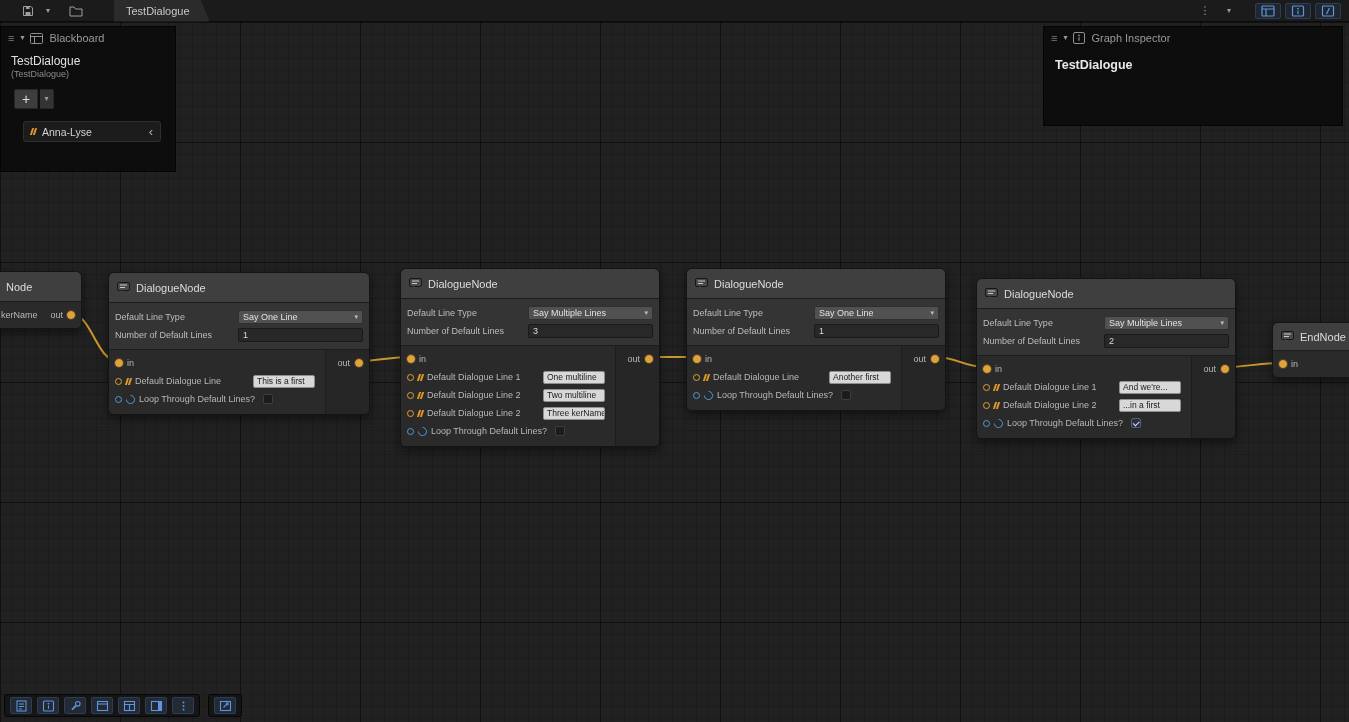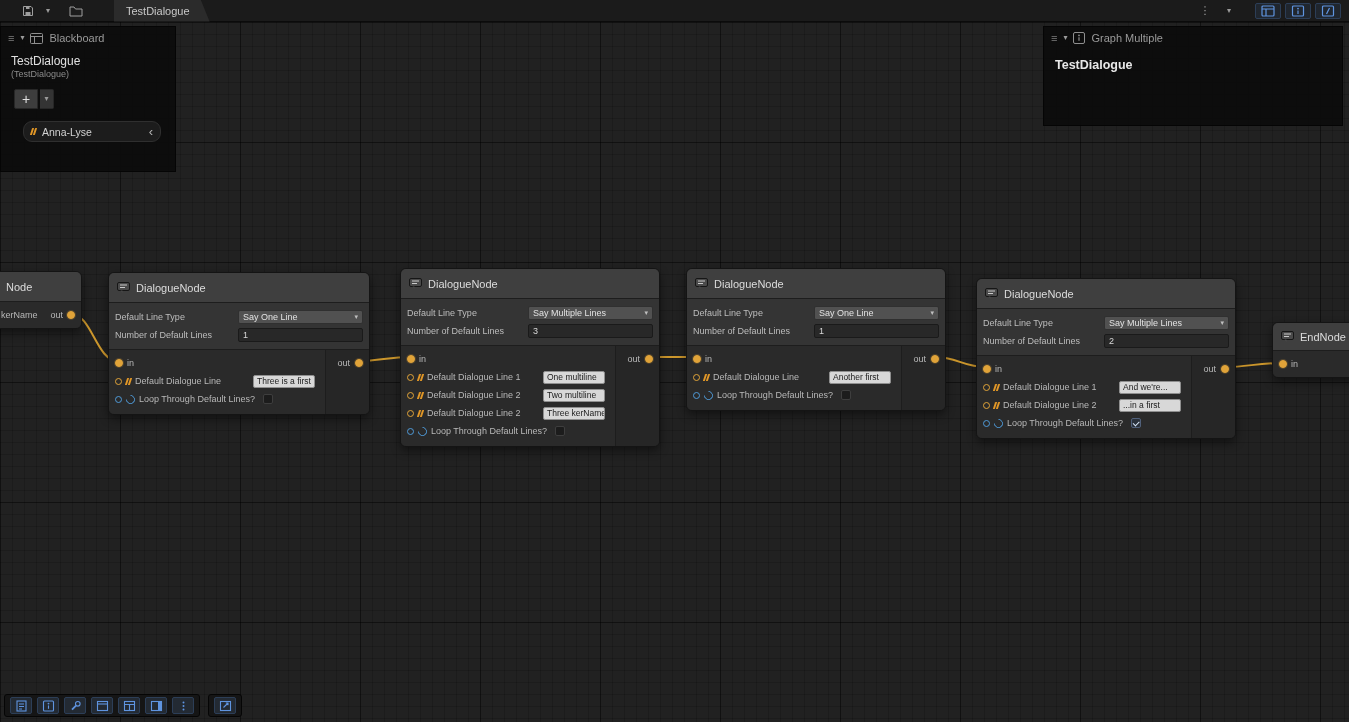--- a/index.html
+++ b/index.html
@@ -38,21 +38,21 @@
   .blackboard { left:0; top:4px; width:176px; height:146px; }
   .inspector { left:1043px; top:4px; width:300px; height:100px; }
   .bb-name { padding:5px 10px 1px; font-size:12px; color:#e0e0e0; }
   .bb-type { padding:0 10px; font-size:9px; color:#8b8b8b; }
   .bb-actions { display:flex; gap:2px; padding:10px 0 0 13px; }
   .plus-btn { width:24px; height:20px; background:#3d3d3d; border:1px solid #272727; border-radius:2px 0 0 2px;
               color:#e0e0e0; font-size:14px; display:flex; align-items:center; justify-content:center; }
   .plus-caret { width:14px; height:20px; background:#343434; border:1px solid #272727; border-left:none;
                 border-radius:0 2px 2px 0; display:flex; align-items:center; justify-content:center; }
   .bb-pill { margin:12px 0 0 22px; width:138px; height:21px; background:#1c1c1c; border:1px solid #2f2f2f;
-             border-radius:9px; display:flex; align-items:center; gap:6px; padding:0 7px; }
+             border-radius:3px; display:flex; align-items:center; gap:6px; padding:0 7px; }
   .bb-pill-name { flex:1; font-size:10.5px; color:#d2d2d2; }
   .chev { color:#b5b5b5; font-size:13px; line-height:1; }
   .insp-name { padding:9px 11px; font-size:12.5px; font-weight:bold; color:#e8e8e8; }
 
   
   .node { position:absolute; background:#2a2a2a; border:1px solid #141414; border-radius:6px;
           box-shadow:0 4px 10px rgba(0,0,0,.45); z-index:10; }
   .node-title { height:30px; display:flex; align-items:center; gap:6px; padding:0 8px; background:#3f3f3f;
                 border-bottom:1px solid #1d1d1d; border-radius:5px 5px 0 0; font-size:11px; color:#dcdcdc;
                 white-space:nowrap; overflow:hidden; }
@@ -203,21 +203,21 @@
           <span class="port filled"></span>
           <span class="port-label">in</span>
         </div>
         <div class="port-row">
           <span class="port sm"></span>
           <span class="qmark">
               <i></i>
               <i></i>
             </span>
           <span class="port-label">Default Dialogue Line</span>
-          <div class="linefield">Three is a first</div>
+          <div class="linefield">This is a first</div>
         </div>
         <div class="port-row">
           <span class="port sm blue"></span>
           <span class="loop-ic"></span>
           <span class="port-label">Loop Through Default Lines?</span>
           <span class="checkbox"></span>
         </div>
       </div>
       <div class="outputs">
         <div class="port-row">
@@ -461,21 +461,21 @@
 
   <div class="panel inspector">
     <div class="panel-header">
       <span class="menu-glyph">≡</span>
       <span class="caret">▾</span>
       <svg width="12" height="12" viewBox="0 0 12 12">
         <rect x="0.5" y="0.5" width="11" height="11" rx="1.5" fill="none" stroke="#8f8f8f"></rect>
         <circle cx="6" cy="3.4" r="0.9" fill="#8f8f8f"></circle>
         <path d="M6 5.2v3.6" stroke="#8f8f8f" stroke-width="1.2"></path>
       </svg>
-      <span>Graph Multiple</span>
+      <span>Graph Inspector</span>
     </div>
     <div class="insp-name">TestDialogue</div>
   </div>
 
   <div class="btoolbar">
     <div class="btool-group">
       <div class="bicon">
         <svg width="13" height="12" viewBox="0 0 13 12">
           <rect x="2" y="1" width="9" height="10" fill="none" stroke="#5f94e0" stroke-width="1.1"></rect>
           <path d="M4 4h5M4 6.5h5M4 9h3" stroke="#5f94e0" stroke-width="1.1"></path>

